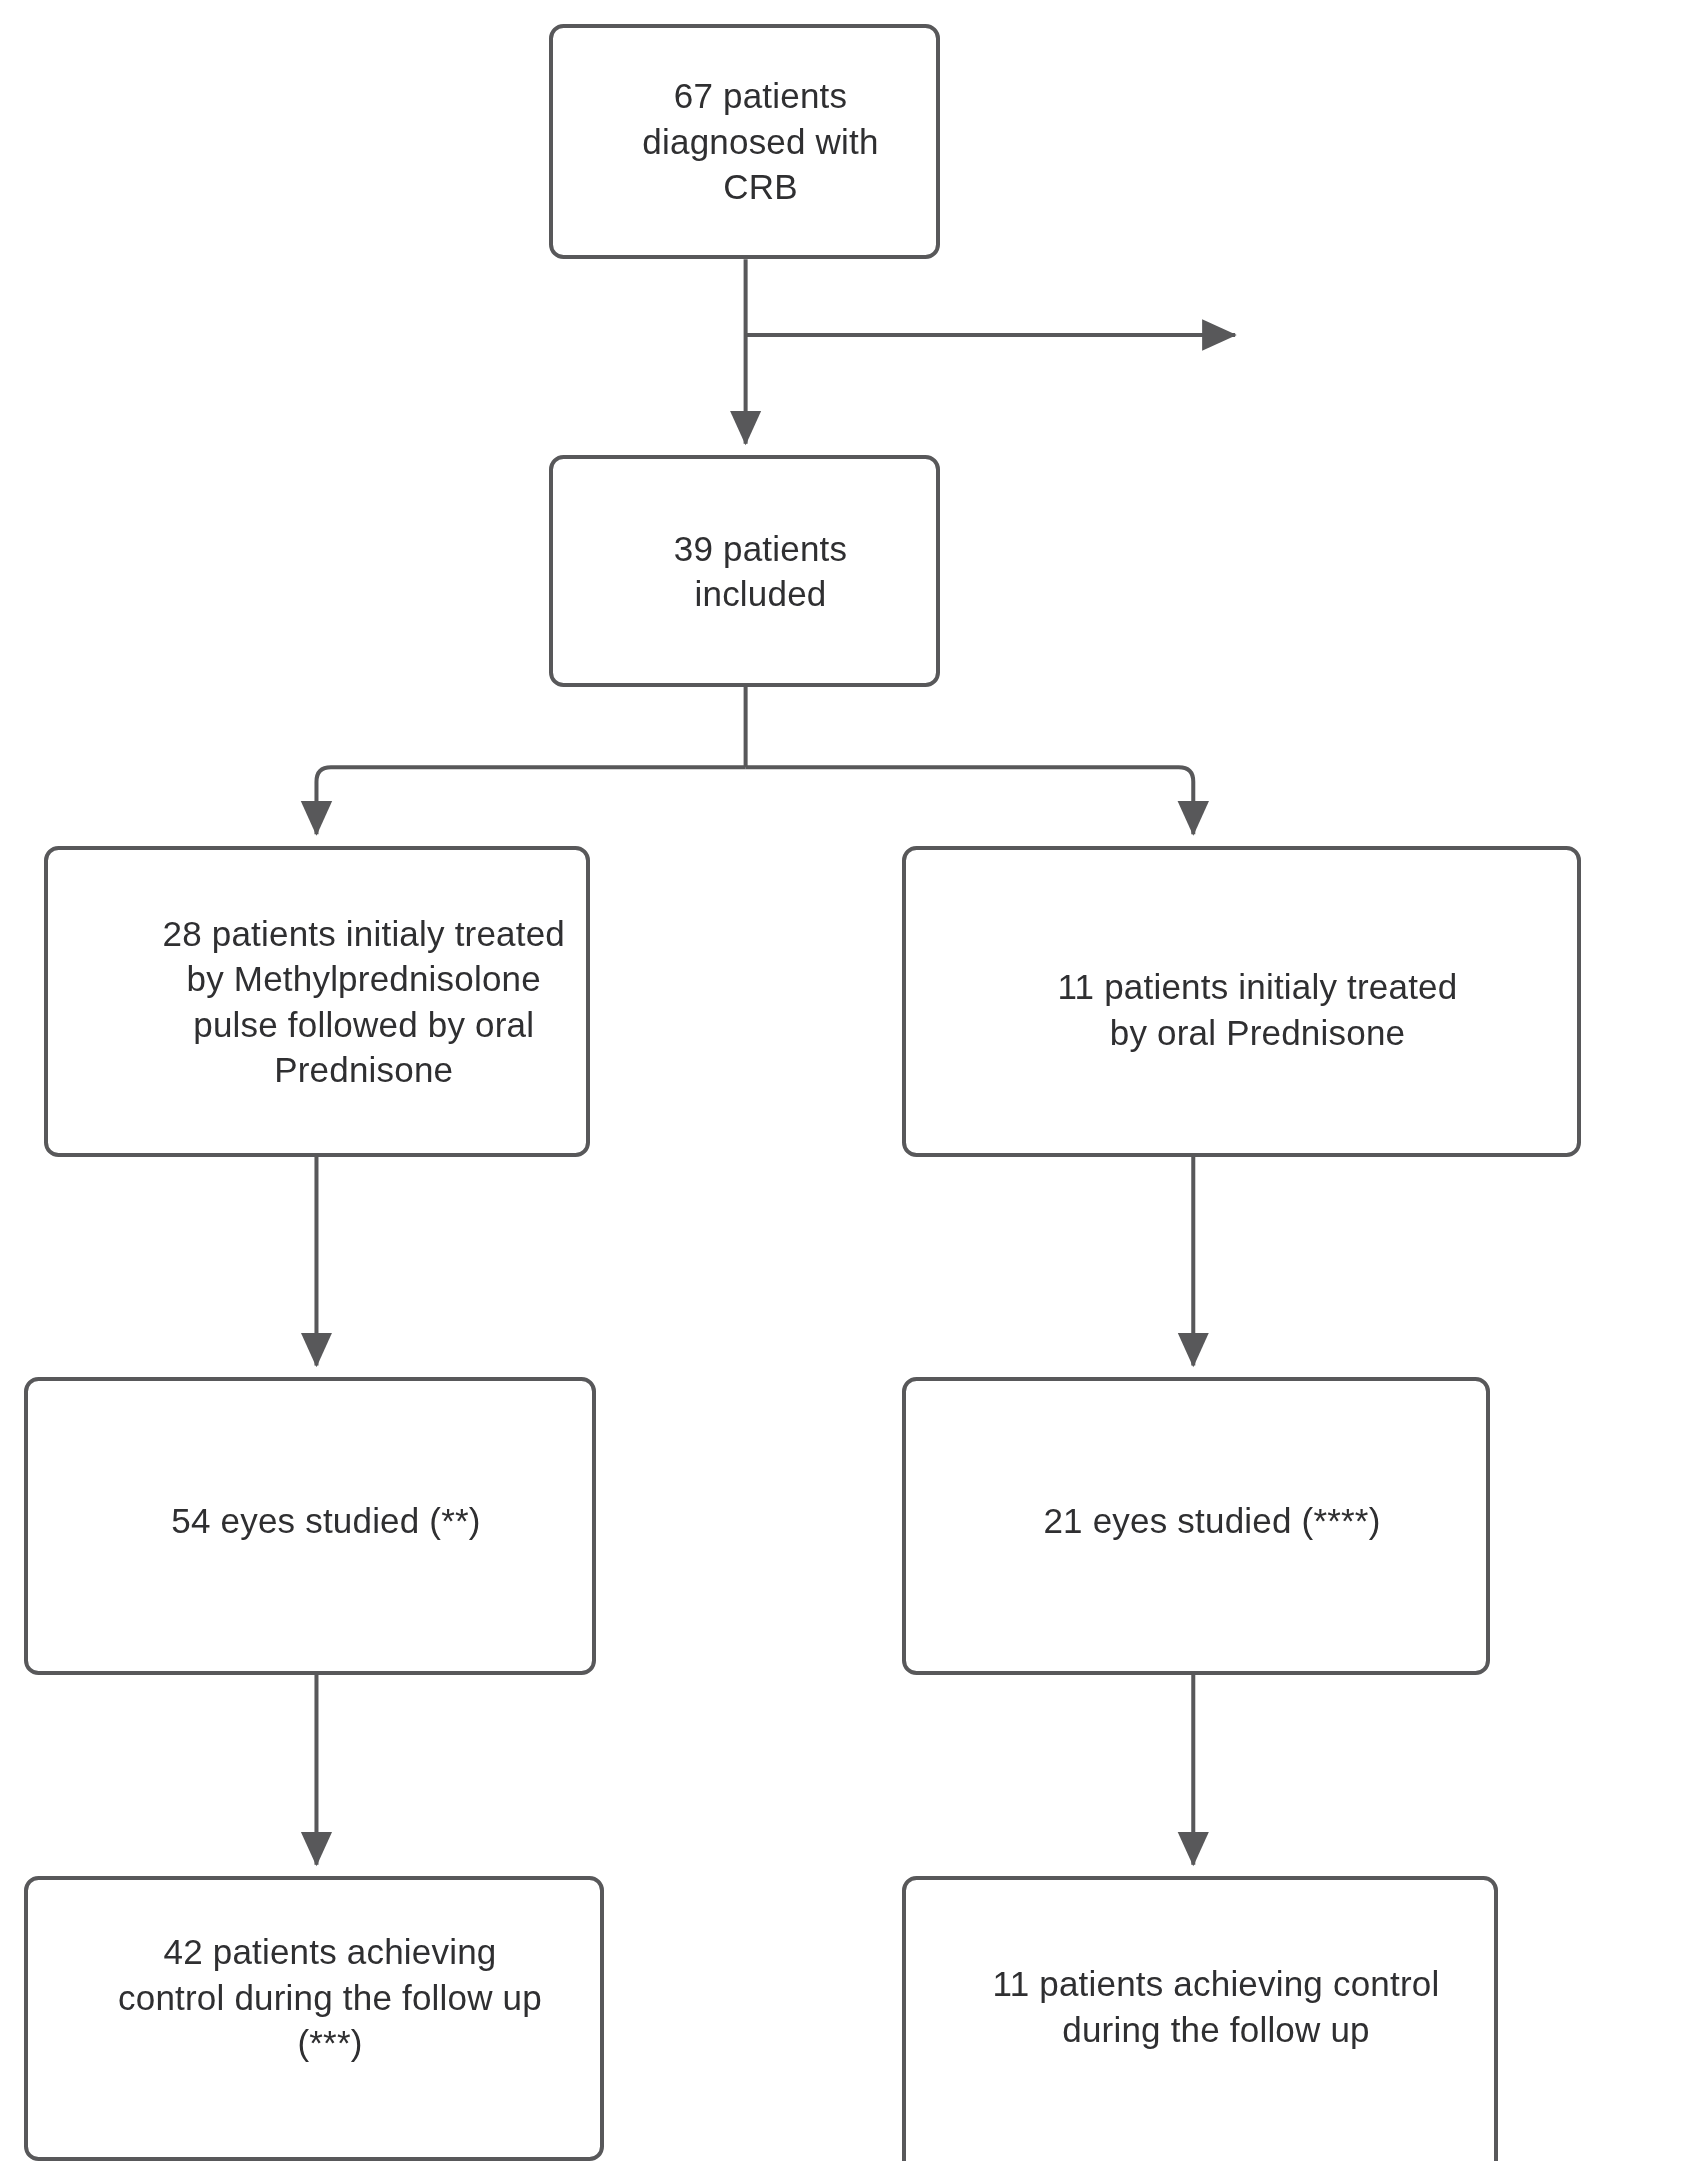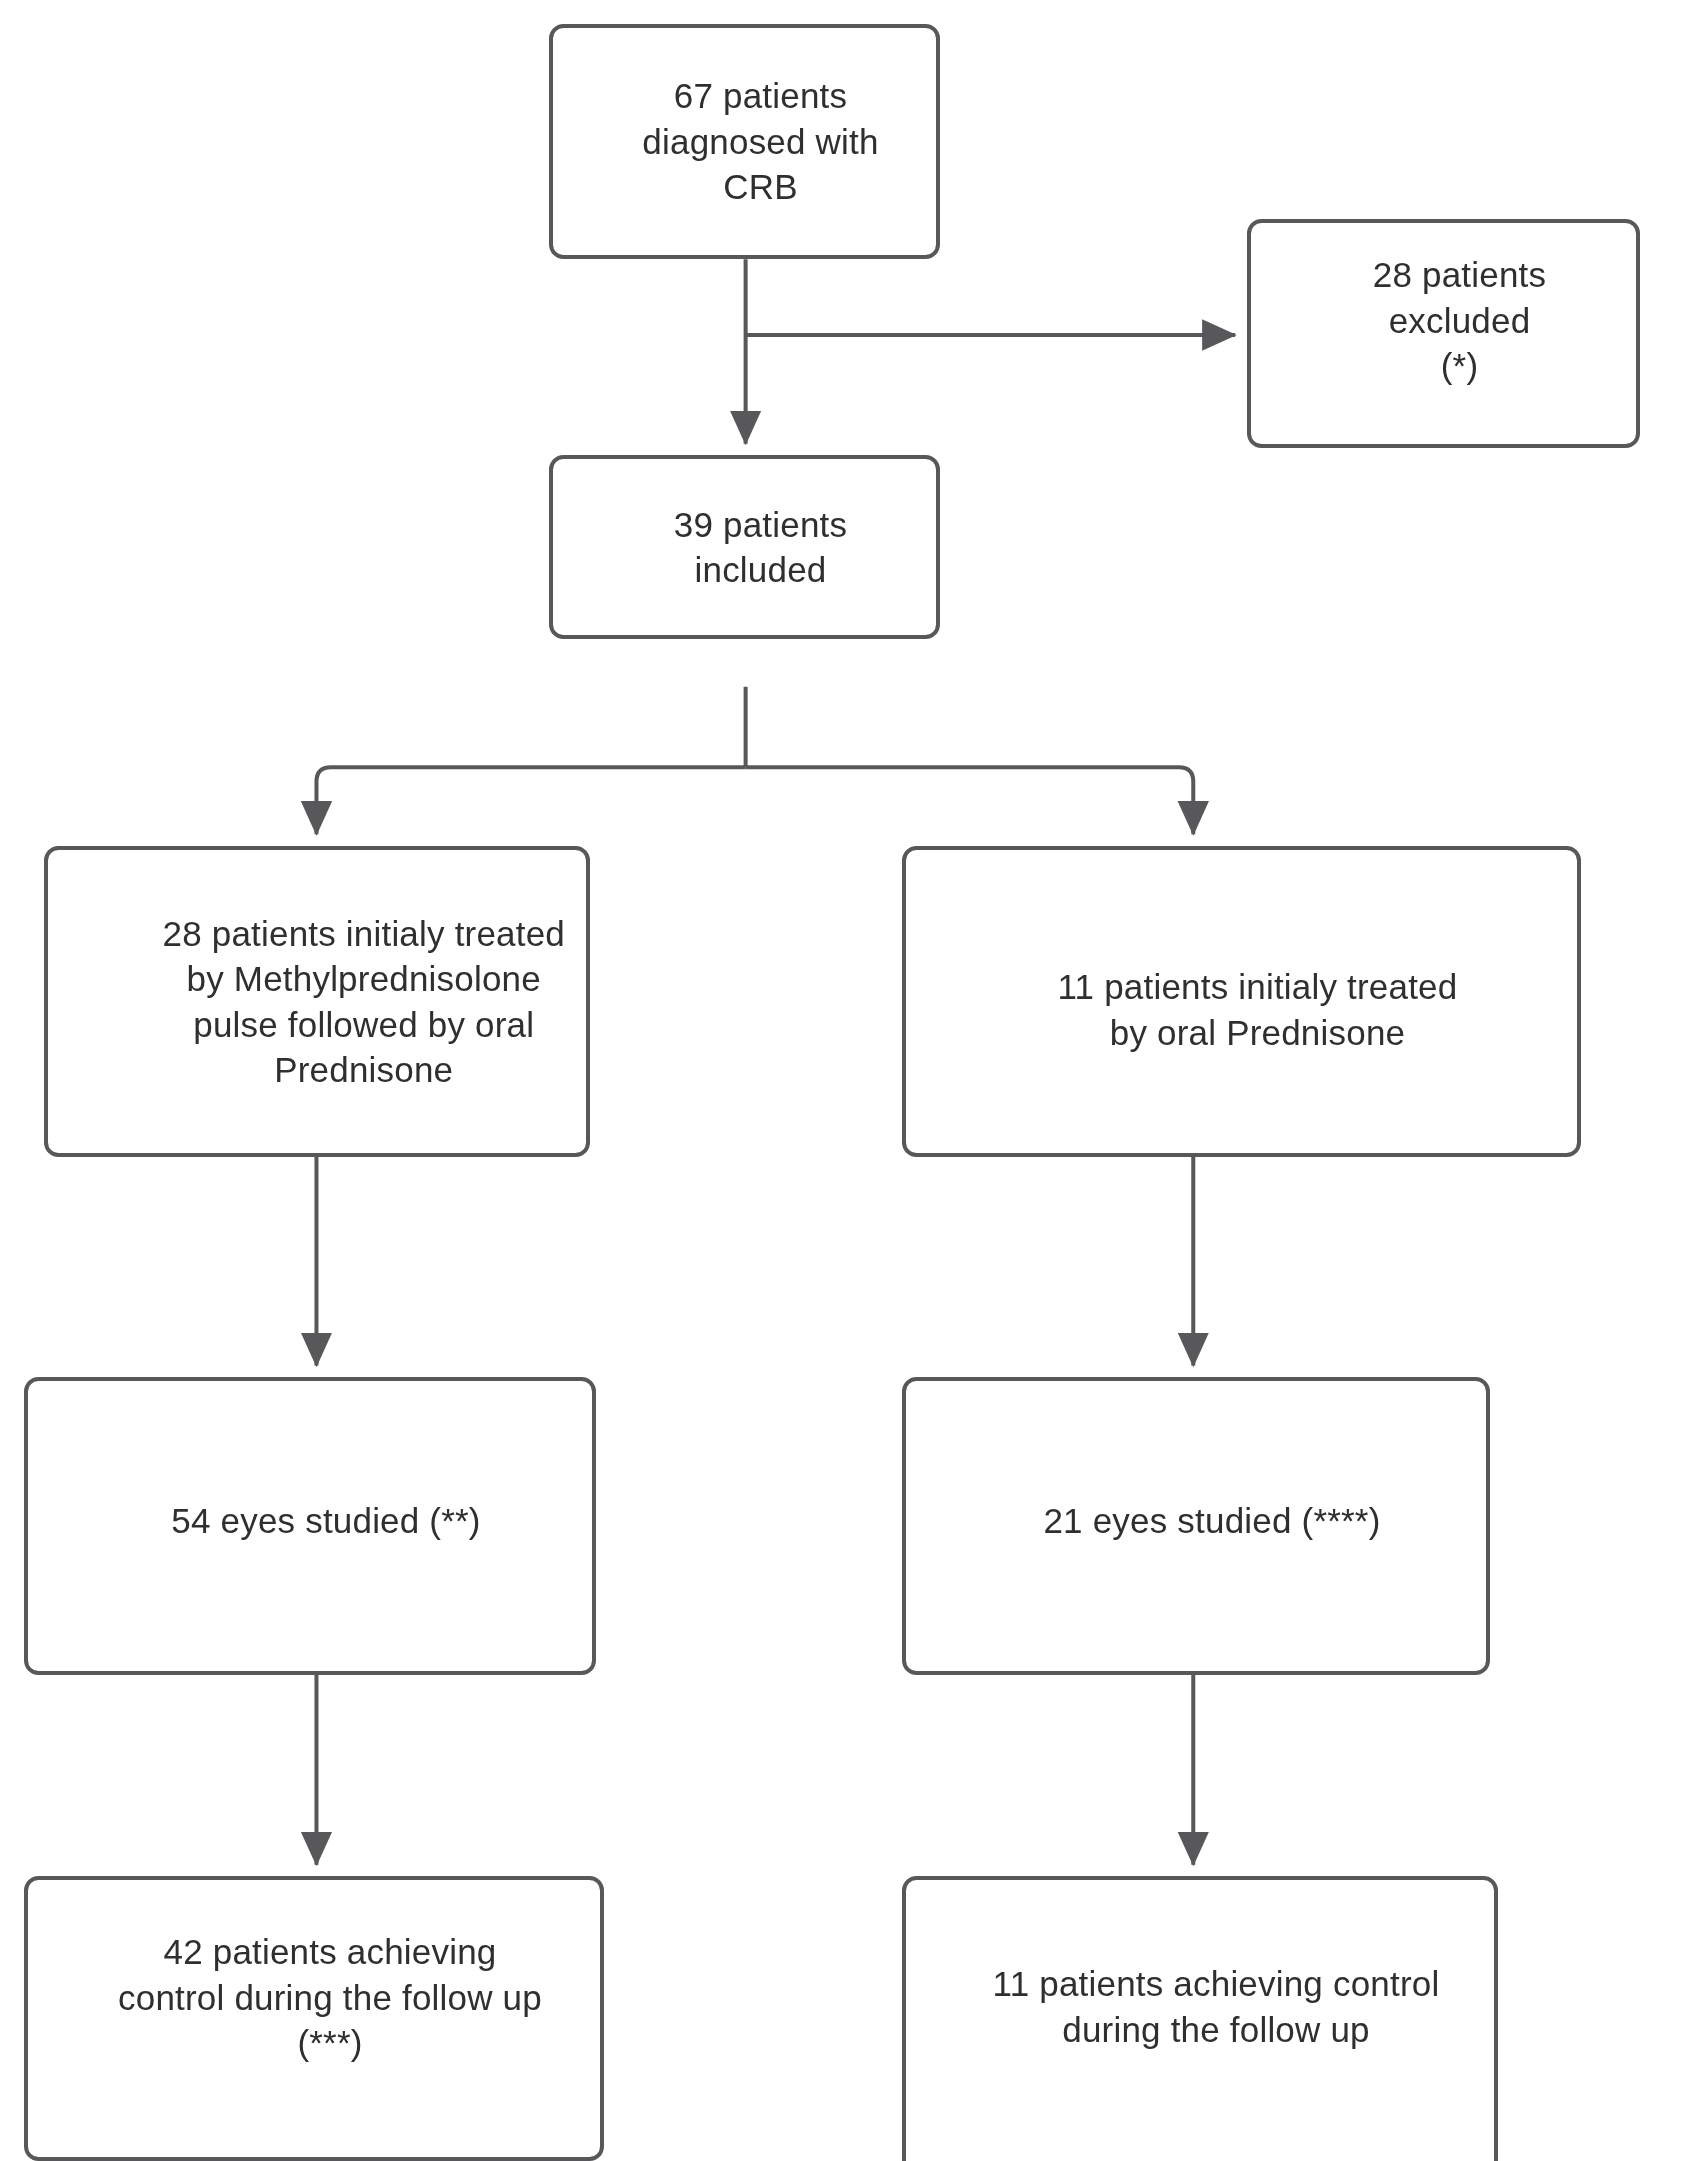--- a/index.html
+++ b/index.html
@@ -43,21 +43,21 @@
     font-size: 35px;
     line-height: 1.30;
     color: #2f2f31;
     padding: 0 21px;
     white-space: pre-line;
     letter-spacing: 0.2px;
   }
   
   #node-diagnosed   { left: 549px;  top: 24px;   width: 391px;  height: 235px; }
   #node-excluded    { left: 1247px; top: 219px;  width: 393px;  height: 229px; }
-  #node-included    { left: 549px;  top: 455px;  width: 391px;  height: 184px; }
+  #node-included    { left: 549px;  top: 455px;  width: 391px;  height: 232px; }
   #node-left-tx     { left: 44px;   top: 846px; width: 546px;  height: 311px; justify-content: flex-end; }
   #node-right-tx    { left: 902px; top: 846px; width: 679px;  height: 311px; }
   #node-left-eyes   { left: 24px;   top: 1377px; width: 572px;  height: 298px; }
   #node-right-eyes  { left: 902px; top: 1377px; width: 588px;  height: 298px; }
   #node-left-ctrl   { left: 24px;   top: 1876px; width: 580px;  height: 285px; }
   #node-right-ctrl  { left: 902px; top: 1876px; width: 596px;  height: 303px; }
 
   
   #node-left-eyes  .node-text,
   #node-right-eyes .node-text { transform: translateY(-4.8px); }
@@ -92,24 +92,20 @@
     <path d="M 1482,1436 L 1482,1696" fill="none" stroke="#58585a" stroke-width="5" marker-end="url(#arrowhead)"></path>
     <path d="M 1482,2080 L 1482,2316" fill="none" stroke="#58585a" stroke-width="5" marker-end="url(#arrowhead)"></path>
   </svg>
 
   <div class="node-box" id="node-diagnosed">
     <div class="node-text">67 patients
 diagnosed with
 CRB</div>
   </div>
 
-  <div class="node-box" id="node-excluded">
-    <div class="node-text">28 patients excluded
-(*)</div>
-  </div>
 
   <div class="node-box" id="node-included">
     <div class="node-text">39 patients
 included</div>
   </div>
 
   <div class="node-box" id="node-left-tx">
     <div class="node-text">28 patients initialy treated
 by Methylprednisolone
 pulse followed by oral

